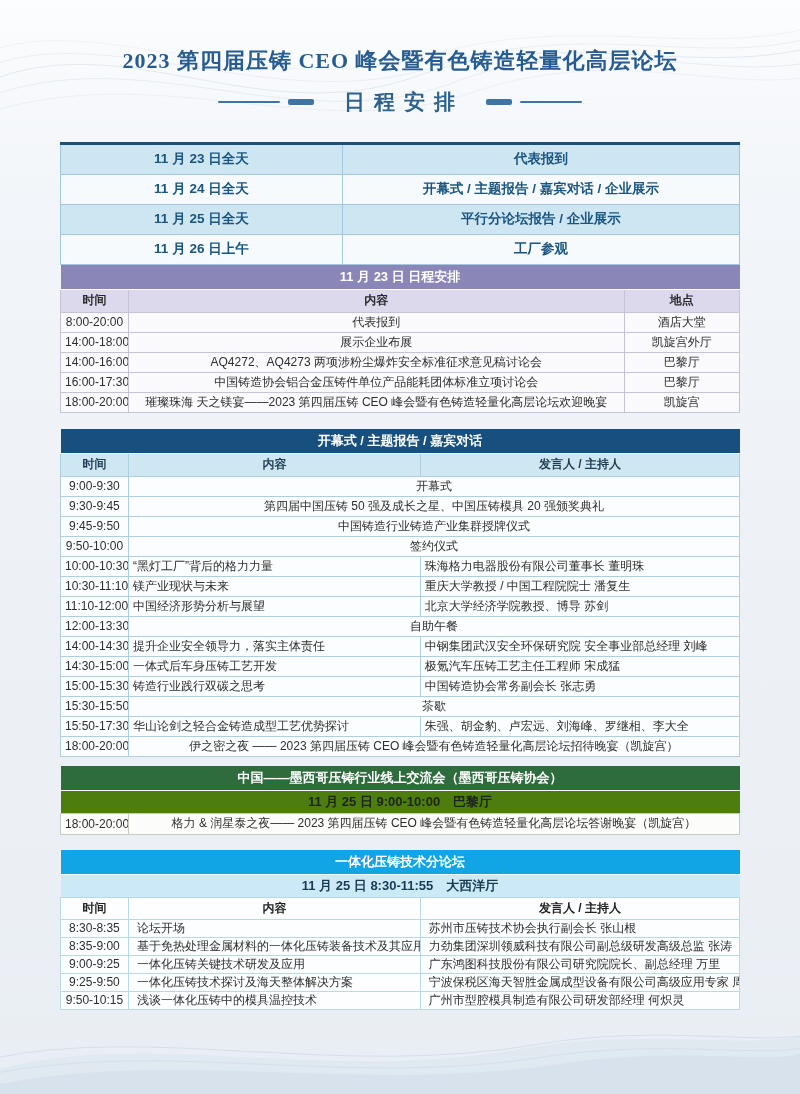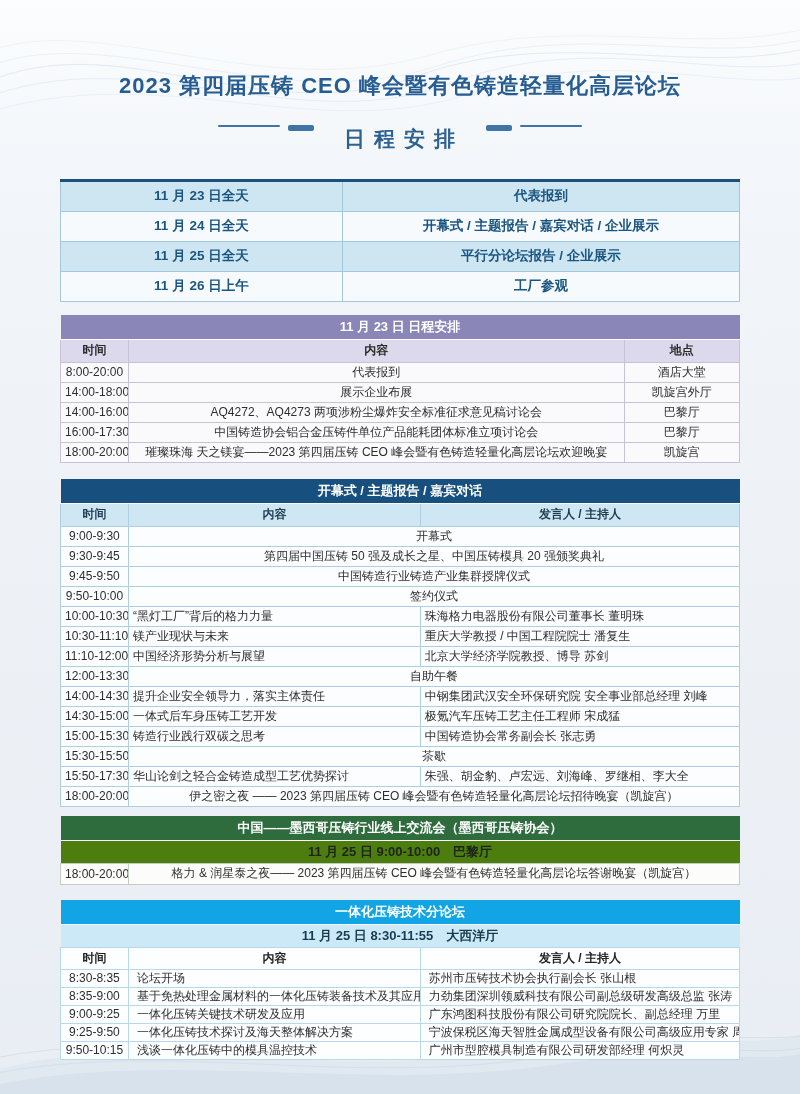--- a/index.html
+++ b/index.html
@@ -8,26 +8,26 @@
     background:linear-gradient(180deg,#fbfdfe 0%,#f2f5f9 18%,#edf1f6 55%,#e9eef4 100%);
     font-family:"Liberation Sans","DejaVu Sans",sans-serif;
     -webkit-font-smoothing:antialiased;
   }
   .waves{position:absolute;left:0;width:800px;z-index:0;pointer-events:none;}
   .waves-top{top:0;}
   .waves-bottom{bottom:0;}
   .content{position:relative;z-index:1;width:680px;margin:0 auto;}
 
   
-  .title-block{padding-top:72px;text-align:center;}
+  .title-block{padding-top:47px;text-align:center;font-family:Liberation Serif, serif;}
   .page-title{
     margin:0;font-size:22px;font-weight:bold;color:#265c90;
     letter-spacing:1px;line-height:1.3;
   }
-  .subtitle-row{margin-top:24px;display:flex;align-items:flex-start;justify-content:center;}
+  .subtitle-row{margin-top:12px;display:flex;align-items:center;justify-content:center;}
   .page-subtitle{
     font-size:21px;font-weight:bold;color:#2d628f;letter-spacing:9px;
     margin:0 14px 0 22px; 
   }
   .dash-thin{width:62px;height:2px;background:#3f74a5;border-radius:2px;}
   .dash-thick{width:26px;height:6px;background:#3f74a5;border-radius:2px;margin:0 8px;}
 
   
   table{width:100%;border-collapse:collapse;table-layout:fixed;}
   th,td{font-size:12px;overflow:hidden;white-space:nowrap;text-overflow:clip;padding:0 4px;}
@@ -40,21 +40,21 @@
   
   .tbl-overview{margin-top:26px;border-top:3px solid #1b4f7c;}
   .tbl-overview td{
     height:29px;text-align:center;color:#1a5580;font-weight:bold;font-size:13.5px;
     border:1px solid #a3c8dd;border-top:none;
   }
   .tbl-overview tr:nth-child(odd) td{background:#cee6f2;}
   .tbl-overview tr:nth-child(even) td{background:#f6fafc;}
 
   
-  .tbl-day23{margin-top:13px;}
+  .tbl-day23{}
   .tbl-day23 .sec-title th{background:#8b86b8;}
   .tbl-day23 .col-head td{
     background:#dcd9ec;font-weight:bold;color:#2a2a2a;height:22px;text-align:center;
     border:1px solid #c6c3d8;
   }
   .tbl-day23 td{border:1px solid #c6c3d8;background:#fafafd;height:19px;text-align:center;color:#2e2e2e;}
 
   
   .tbl-day24{margin-top:16px;}
   .tbl-day24 .sec-title th{background:#17507e;}

